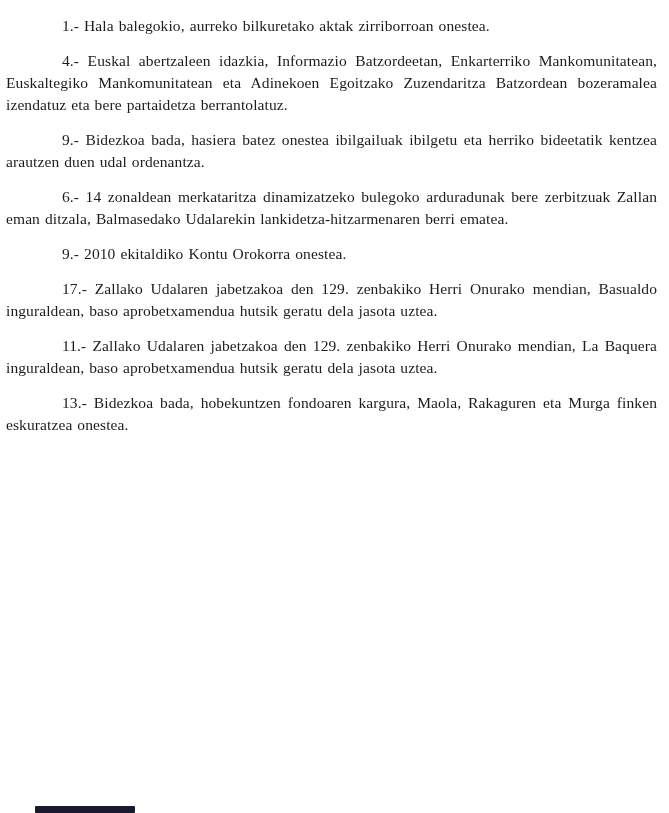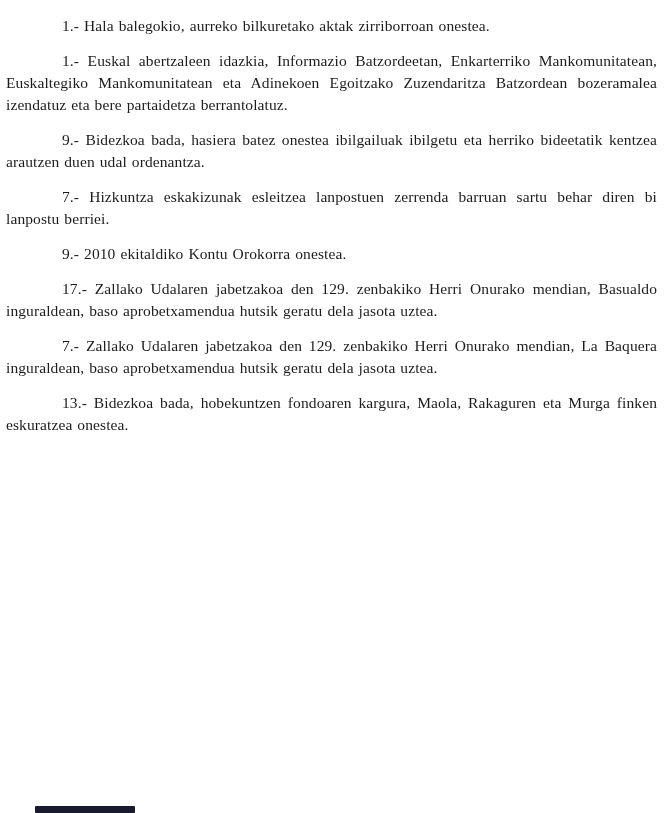--- a/index.html
+++ b/index.html
@@ -40,22 +40,22 @@
     height: 7px;
     background: #1a1a2e;
     border-radius: 1px;
   }
 </style>
 </head>
 <body>
 
 <div class="page">
   <p class="agenda-item">1.-  Hala balegokio, aurreko bilkuretako aktak zirriborroan onestea.</p>
-  <p class="agenda-item">1.- Euskal abertzaleen idazkia, Informazio Batzordeetan, Enkarterriko Mankomunitatean, Euskaltegiko Mankomunitatean eta Adinekoen Egoitzako Zuzendaritza Batzordean bozeramalea  izendatuz eta bere partaidetza berrantolatuz.</p>
+  <p class="agenda-item">4.- Euskal abertzaleen idazkia, Informazio Batzordeetan, Enkarterriko Mankomunitatean, Euskaltegiko Mankomunitatean eta Adinekoen Egoitzako Zuzendaritza Batzordean bozeramalea  izendatuz eta bere partaidetza berrantolatuz.</p>
   <p class="agenda-item">9.- Bidezkoa bada, hasiera batez onestea ibilgailuak ibilgetu  eta herriko bideetatik kentzea arautzen duen udal ordenantza.</p>
-  <p class="agenda-item">7.- Hizkuntza eskakizunak esleitzea lanpostuen zerrenda barruan sartu behar diren bi lanpostu berriei.</p>
+  <p class="agenda-item">6.- 14 zonaldean merkataritza dinamizatzeko bulegoko arduradunak bere zerbitzuak Zallan eman ditzala, Balmasedako Udalarekin lankidetza-hitzarmenaren berri ematea.</p>
   <p class="agenda-item">9.- 2010 ekitaldiko Kontu Orokorra onestea.</p>
   <p class="agenda-item">17.- Zallako Udalaren jabetzakoa den 129. zenbakiko Herri Onurako mendian, Basualdo inguraldean, baso aprobetxamendua hutsik geratu dela jasota uztea.</p>
-  <p class="agenda-item">7.- Zallako Udalaren jabetzakoa den 129. zenbakiko Herri Onurako mendian, La Baquera inguraldean, baso aprobetxamendua hutsik geratu dela jasota uztea.</p>
+  <p class="agenda-item">11.- Zallako Udalaren jabetzakoa den 129. zenbakiko Herri Onurako mendian, La Baquera inguraldean, baso aprobetxamendua hutsik geratu dela jasota uztea.</p>
   <p class="agenda-item">13.- Bidezkoa bada, hobekuntzen fondoaren kargura, Maola, Rakaguren eta Murga finken eskuratzea onestea.</p>
 </div>
 
 <div class="scan-artifact"></div>
 
 </body></html>

